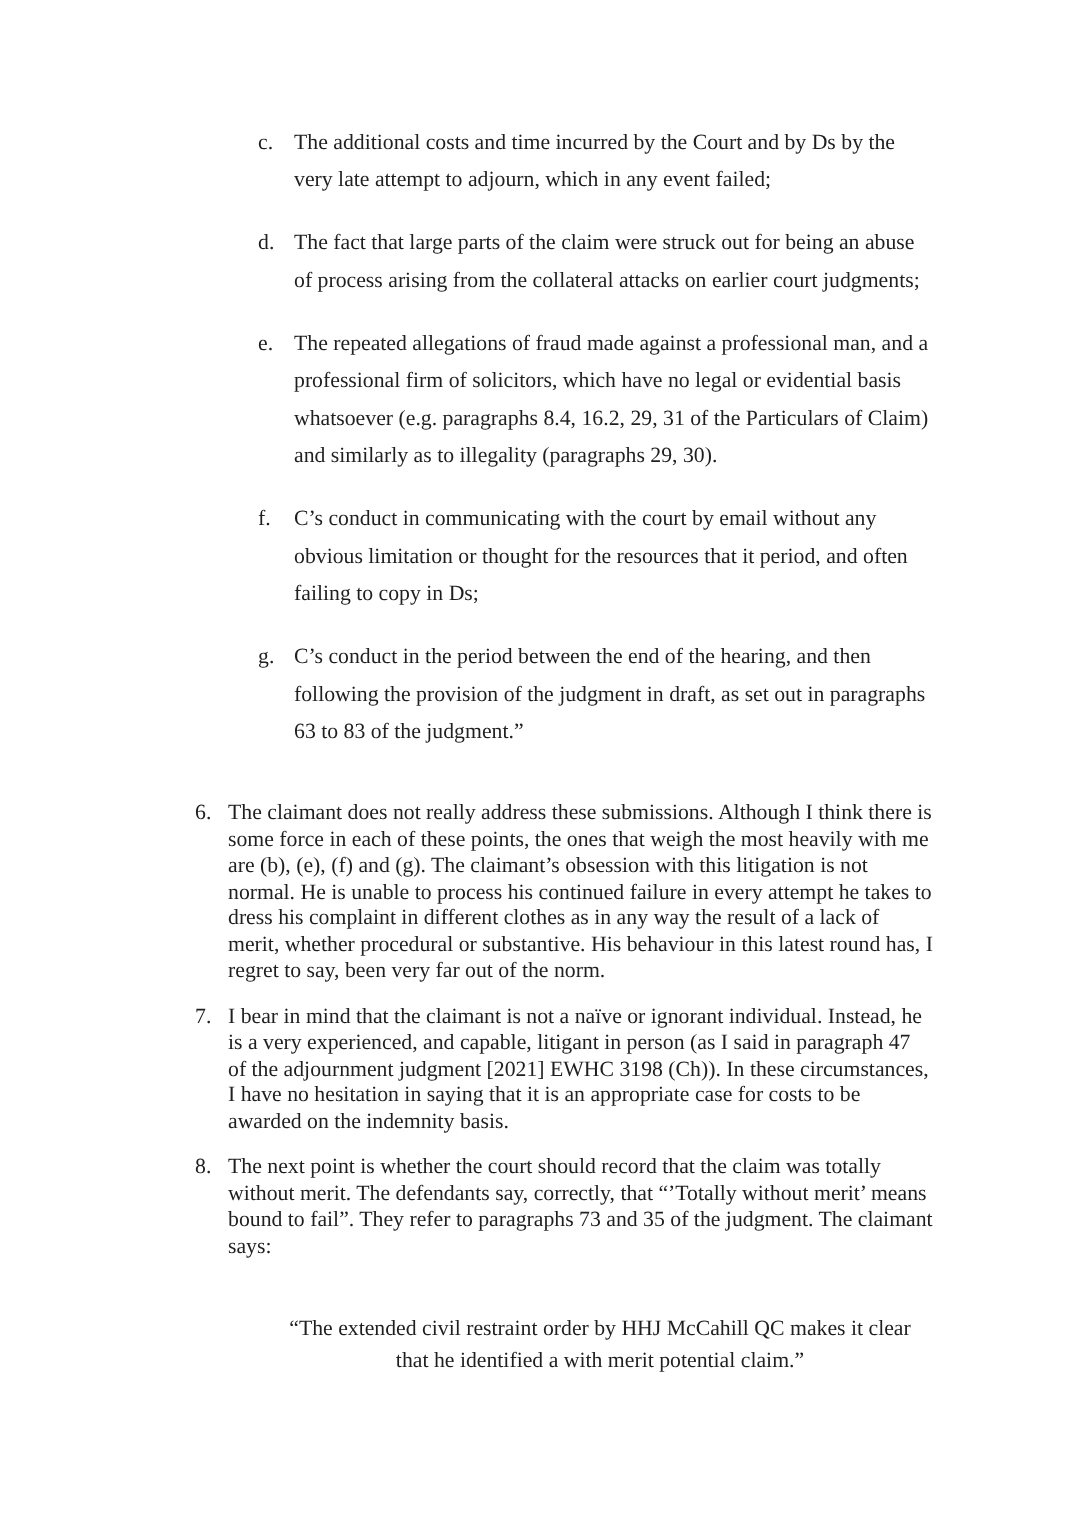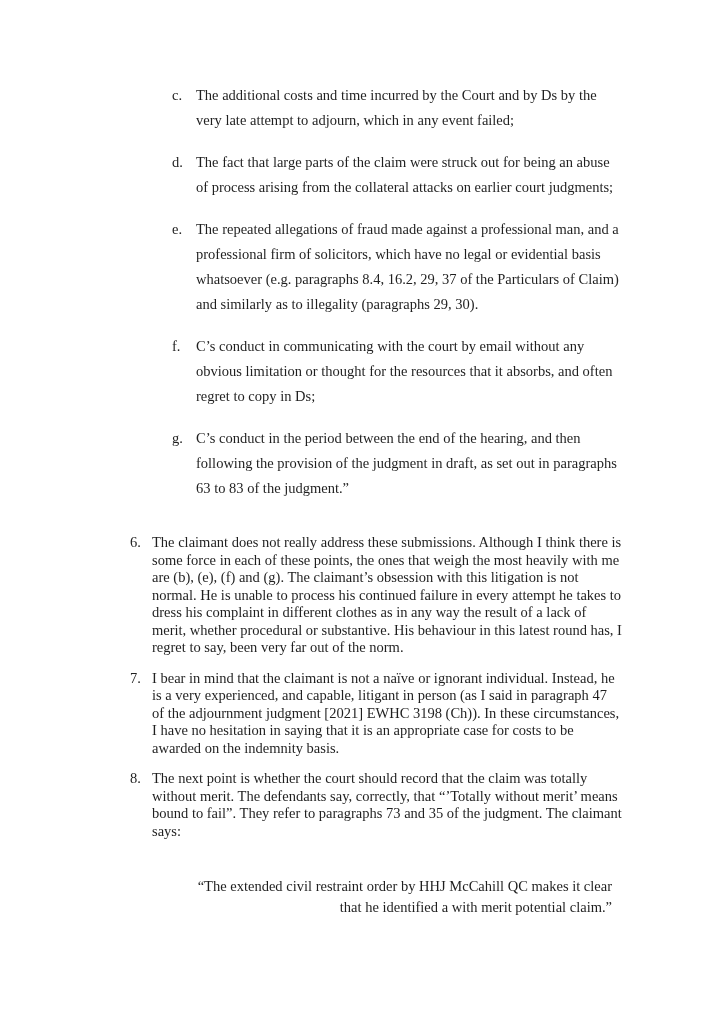--- a/index.html
+++ b/index.html
@@ -61,44 +61,44 @@
     font-family: Liberation Serif, serif;
   }
   
   .block-quote {
     position: absolute;
     top: 876px;
     left: 188px;
     width: 424px;
     font-size: 14.5px;
     line-height: 20.5px;
-    text-align: right;
+    text-align: center;
   }
 </style>
 </head>
 <body>
 
 <div class="page">
 
   <div class="sub-list">
     <div class="sub-item">
       <span class="marker">c.</span>
       <span class="text">The additional costs and time incurred by the Court and by Ds by the very late attempt to adjourn, which in any event failed;</span>
     </div>
     <div class="sub-item">
       <span class="marker">d.</span>
       <span class="text">The fact that large parts of the claim were struck out for being an abuse of process arising from the collateral attacks on earlier court judgments;</span>
     </div>
     <div class="sub-item">
       <span class="marker">e.</span>
-      <span class="text">The repeated allegations of fraud made against a professional man, and a professional firm of solicitors, which have no legal or evidential basis whatsoever (e.g. paragraphs 8.4, 16.2, 29, 37 of the Particulars of Claim) and similarly as to illegality (paragraphs 29, 30).</span>
+      <span class="text">The repeated allegations of fraud made against a professional man, and a professional firm of solicitors, which have no legal or evidential basis whatsoever (e.g. paragraphs 8.4, 16.2, 29, 31 of the Particulars of Claim) and similarly as to illegality (paragraphs 29, 30).</span>
     </div>
     <div class="sub-item">
       <span class="marker">f.</span>
-      <span class="text">C’s conduct in communicating with the court by email without any obvious limitation or thought for the resources that it absorbs, and often regret to copy in Ds;</span>
+      <span class="text">C’s conduct in communicating with the court by email without any obvious limitation or thought for the resources that it period, and often failing to copy in Ds;</span>
     </div>
     <div class="sub-item">
       <span class="marker">g.</span>
       <span class="text">C’s conduct in the period between the end of the hearing, and then following the provision of the judgment in draft, as set out in paragraphs 63 to 83 of the judgment.”</span>
     </div>
   </div>
 
   <div class="paragraphs">
     <div class="para">
       <span class="marker">6.</span>

